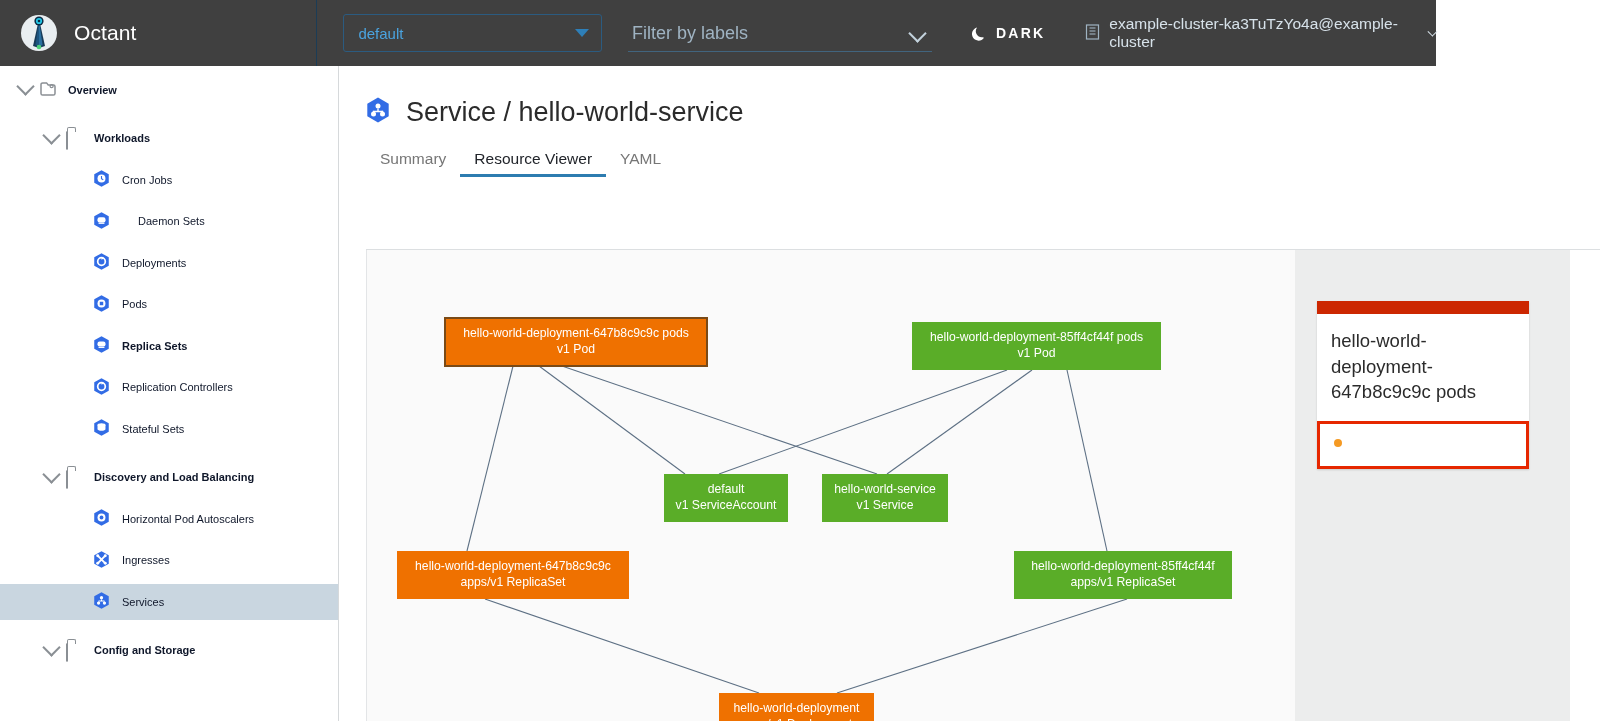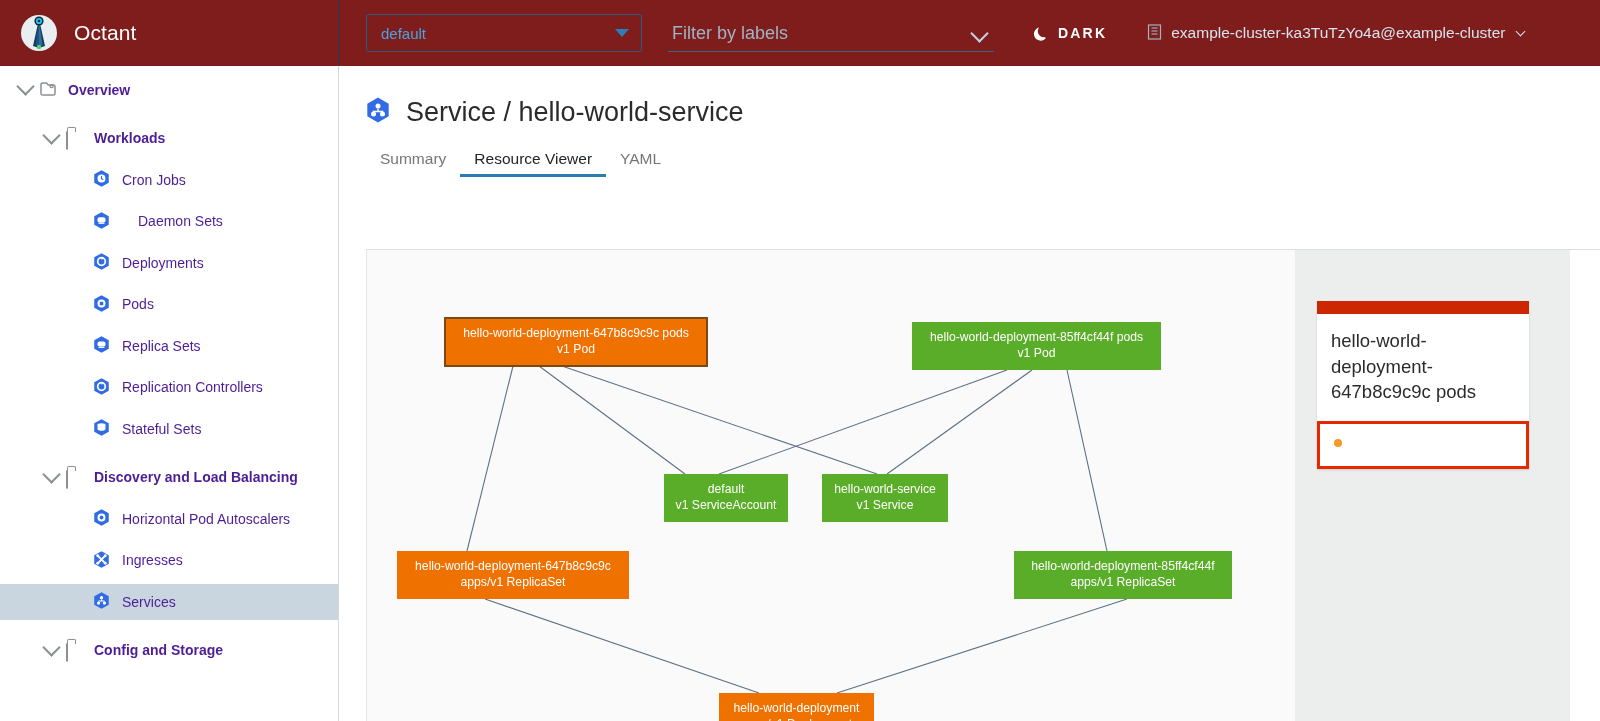--- a/index.html
+++ b/index.html
@@ -5,22 +5,22 @@
   * { box-sizing: border-box; margin:0; padding:0; }
   html,body { width:1600px; height:721px; overflow:hidden; }
   body {
     font-family: "Liberation Sans", sans-serif;
     background:#fff;
     -webkit-font-smoothing: antialiased;
   }
 
   
   .header {
-    position:absolute; left:0; top:0; width:1600px; height:66px;
-    background:#7f1d1d;
+    position:absolute; left:0; top:0; width:1436px; height:66px;
+    background:#404040;
     display:flex; align-items:center;
   }
   .brand { display:flex; align-items:center; width:339px; height:66px; padding-left:18px; gap:14px; }
   .logo { width:42px; height:42px; position:relative; }
   .brand-title { color:#ffffff; font-size:21px; letter-spacing:.1px; }
 
   .hdr-sep { width:1px; height:66px; background:#1b3c56; }
 
   .ns-select {
     margin-left:26px; width:276px; height:38px;
@@ -62,21 +62,21 @@
     background:#fff; border-right:1px solid #d6d9db;
     overflow:hidden;
   }
   .nav-row { display:flex; align-items:center; height:35.5px; position:relative; }
   .nav-row.sel { background:#c9d6e0; }
   .tw {
     width:13px;height:13px;border-right:2px solid #8a8f94;border-bottom:2px solid #8a8f94;
     transform:rotate(45deg); margin-top:-6px;
   }
   .tw-slot { width:30px; display:flex; justify-content:center; align-items:center; }
-  .nav-label { font-size:14px; color:#4c1d95; }
+  .nav-label { font-size:11px; color:#0f172a; }
   .nav-label.b { font-weight:bold; }
   .ico { width:22px; height:22px; display:inline-block; position:relative; }
 
   
   .hexi { width:19px; height:19px; display:block; }
 
   .folder {
     width:17px;height:13px;border:1.6px solid #8a8f94;border-radius:2px;position:relative;
   }
   .folder:before{
@@ -236,21 +236,21 @@
       <div class="nav-row" style="margin-top: 6px;">
         <span class="ico" style="position:absolute;left:92px;top:7px">
           <svg class="hexi" viewBox="0 0 22 22">
             <path d="M11 1.4l8.4 4.8v9.6L11 20.6 2.6 15.8V6.2z" fill="#326ce5"></path>
             <circle cx="11" cy="11" r="4.6" fill="#fff"></circle>
             <rect x="9" y="9" width="4" height="4" fill="#326ce5"></rect>
           </svg>
         </span>
         <span class="nav-label" style="position:absolute;left:122px">Pods</span>
       </div>
-      <div class="nav-row" style="margin-top: 6px;">
+      <div class="nav-row" style="margin-top: 6px; font-weight: bold;">
         <span class="ico" style="position:absolute;left:92px;top:7px">
           <svg class="hexi" viewBox="0 0 22 22">
             <path d="M11 1.4l8.4 4.8v9.6L11 20.6 2.6 15.8V6.2z" fill="#326ce5"></path>
             <rect x="6.3" y="7.4" width="9.4" height="5.8" rx="2.6" fill="#fff"></rect>
             <rect x="7.6" y="13.6" width="6.8" height="1.4" fill="#fff"></rect>
           </svg>
         </span>
         <span class="nav-label" style="position:absolute;left:122px">Replica Sets</span>
       </div>
       <div class="nav-row" style="margin-top: 6px;">

